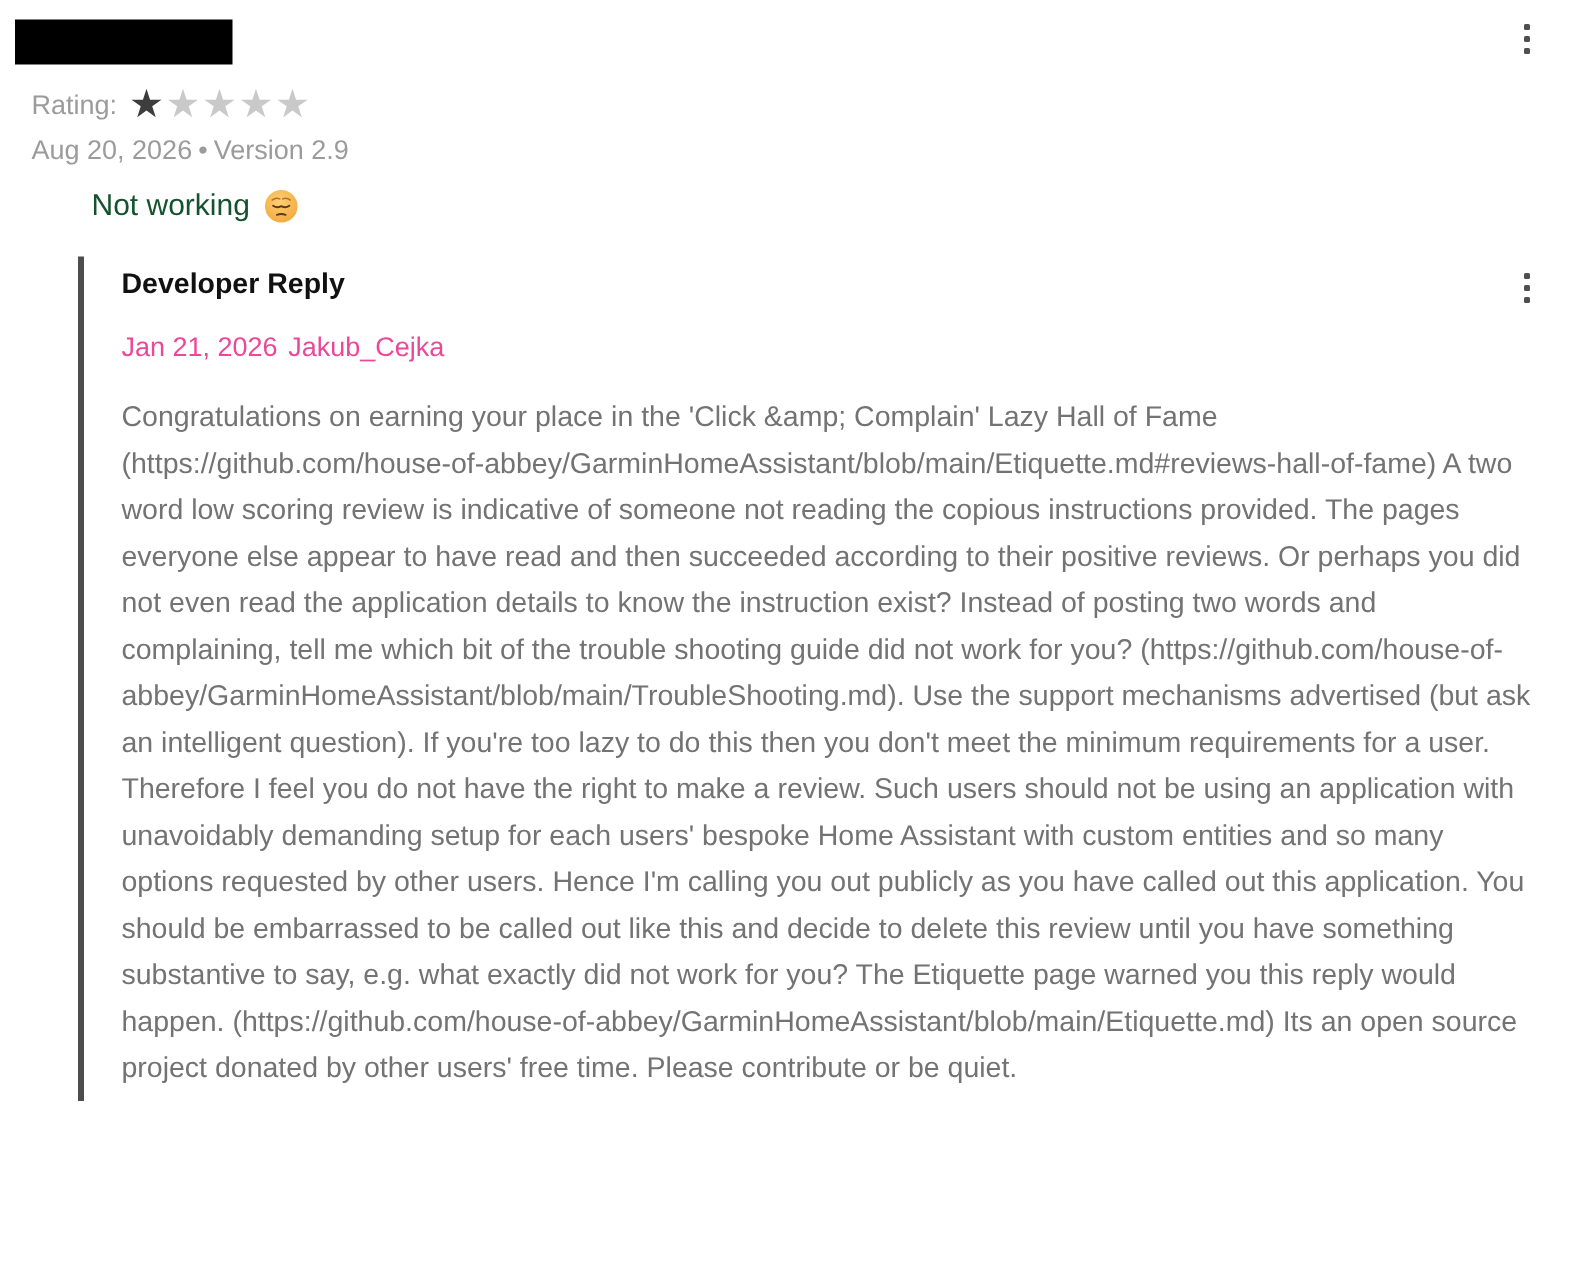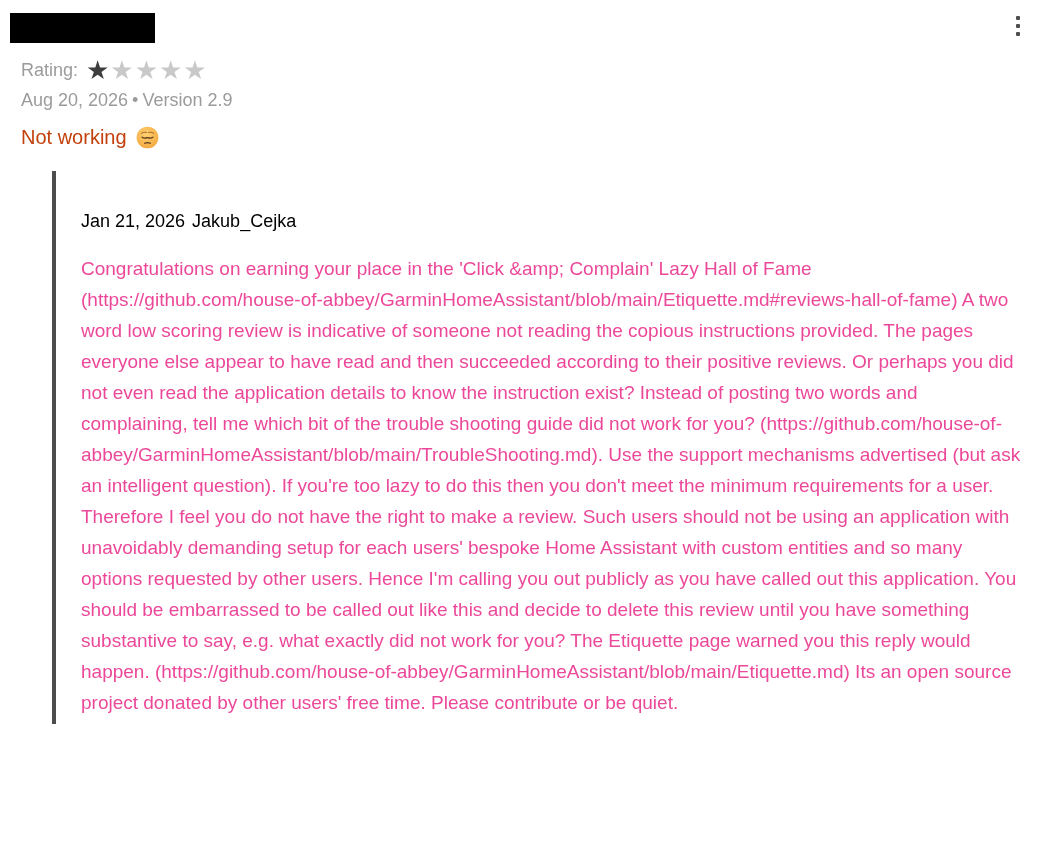--- a/index.html
+++ b/index.html
@@ -51,22 +51,22 @@
   .star.empty  { color: #c9c9c9; }
 
   .review-meta {
     margin-top: 9px;
     font-size: 18px; color: #9b9b9b;
   }
   .review-meta .sep { margin: 0 4px; }
 
   .review-text {
     margin-top: 15px;
-    font-size: 20px; color: #c2410c;
-    display: flex; align-items: center; gap: 9px;
+    font-size: 20px; color: #14532d;
+    display: flex; align-items: center; gap: 9px; margin-left: 40px;
   }
   .emoji { display: inline-block; vertical-align: -4px; }
 
   
   .reply {
     margin-top: 22px;
     margin-left: 31px;
     border-left: 4px solid #4d4d4d;
     padding: 8px 0 6px 25px;
   }
@@ -74,30 +74,30 @@
     display: flex;
     justify-content: space-between;
     align-items: flex-start;
   }
   .reply-title {
     font-size: 19px;
     font-weight: bold;
     color: #111111;
   }
   .reply-meta {
-    margin-top: 32px;
-    font-size: 18px; color: #000000;
+    margin-top: 16px;
+    font-size: 18px; color: #ec4899;
   }
   .reply-meta .author { margin-left: 7px; }
   .reply-body {
     margin-top: 21px;
     max-width: 940px;
     font-size: 19px;
     line-height: 31px;
-    color: #ec4899;
+    color: #737373;
     overflow-wrap: break-word;
   }
 </style>
 </head>
 <body>
 
 <div class="page">
 
   <section>
     <div class="review-header">
@@ -131,20 +131,28 @@
         <path d="M8.5 11.5 q4 -3 8 -1.2" stroke="#b06f2c" stroke-width="1.6" fill="none" stroke-linecap="round"></path>
         <path d="M27.5 11.5 q-4 -3 -8 -1.2" stroke="#b06f2c" stroke-width="1.6" fill="none" stroke-linecap="round"></path>
         <path d="M9.5 17.5 q4 2.6 8 0.6" stroke="#5b3b1e" stroke-width="2" fill="none" stroke-linecap="round"></path>
         <path d="M26.5 17.5 q-4 2.6 -8 0.6" stroke="#5b3b1e" stroke-width="2" fill="none" stroke-linecap="round"></path>
         <path d="M13.5 27 q4.5 -1.8 9 0" stroke="#5b3b1e" stroke-width="2" fill="none" stroke-linecap="round"></path>
       </svg>
     </div>
   </section>
 
   <section class="reply">
+    <div class="reply-header">
+      <h3 class="reply-title">Developer Reply</h3>
+      <div class="kebab">
+        <i></i>
+        <i></i>
+        <i></i>
+      </div>
+    </div>
 
     <div class="reply-meta">
       <span>Jan 21, 2026</span><span class="author">Jakub_Cejka</span>
     </div>
 
     <p class="reply-body">Congratulations on earning your place in the 'Click &amp;amp; Complain' Lazy Hall of Fame (https://github.com/house-of-abbey/GarminHomeAssistant/blob/main/Etiquette.md#reviews-hall-of-fame) A two word low scoring review is indicative of someone not reading the copious instructions provided. The pages everyone else appear to have read and then succeeded according to their positive reviews. Or perhaps you did not even read the application details to know the instruction exist? Instead of posting two words and complaining, tell me which bit of the trouble shooting guide did not work for you? (https://github.com/house-of-abbey/GarminHomeAssistant/blob/main/TroubleShooting.md). Use the support mechanisms advertised (but ask an intelligent question). If you're too lazy to do this then you don't meet the minimum requirements for a user. Therefore I feel you do not have the right to make a review. Such users should not be using an application with unavoidably demanding setup for each users' bespoke Home Assistant with custom entities and so many options requested by other users. Hence I'm calling you out publicly as you have called out this application. You should be embarrassed to be called out like this and decide to delete this review until you have something substantive to say, e.g. what exactly did not work for you? The Etiquette page warned you this reply would happen. (https://github.com/house-of-abbey/GarminHomeAssistant/blob/main/Etiquette.md) Its an open source project donated by other users' free time. Please contribute or be quiet.</p>
   </section>
 
 </div>
 

